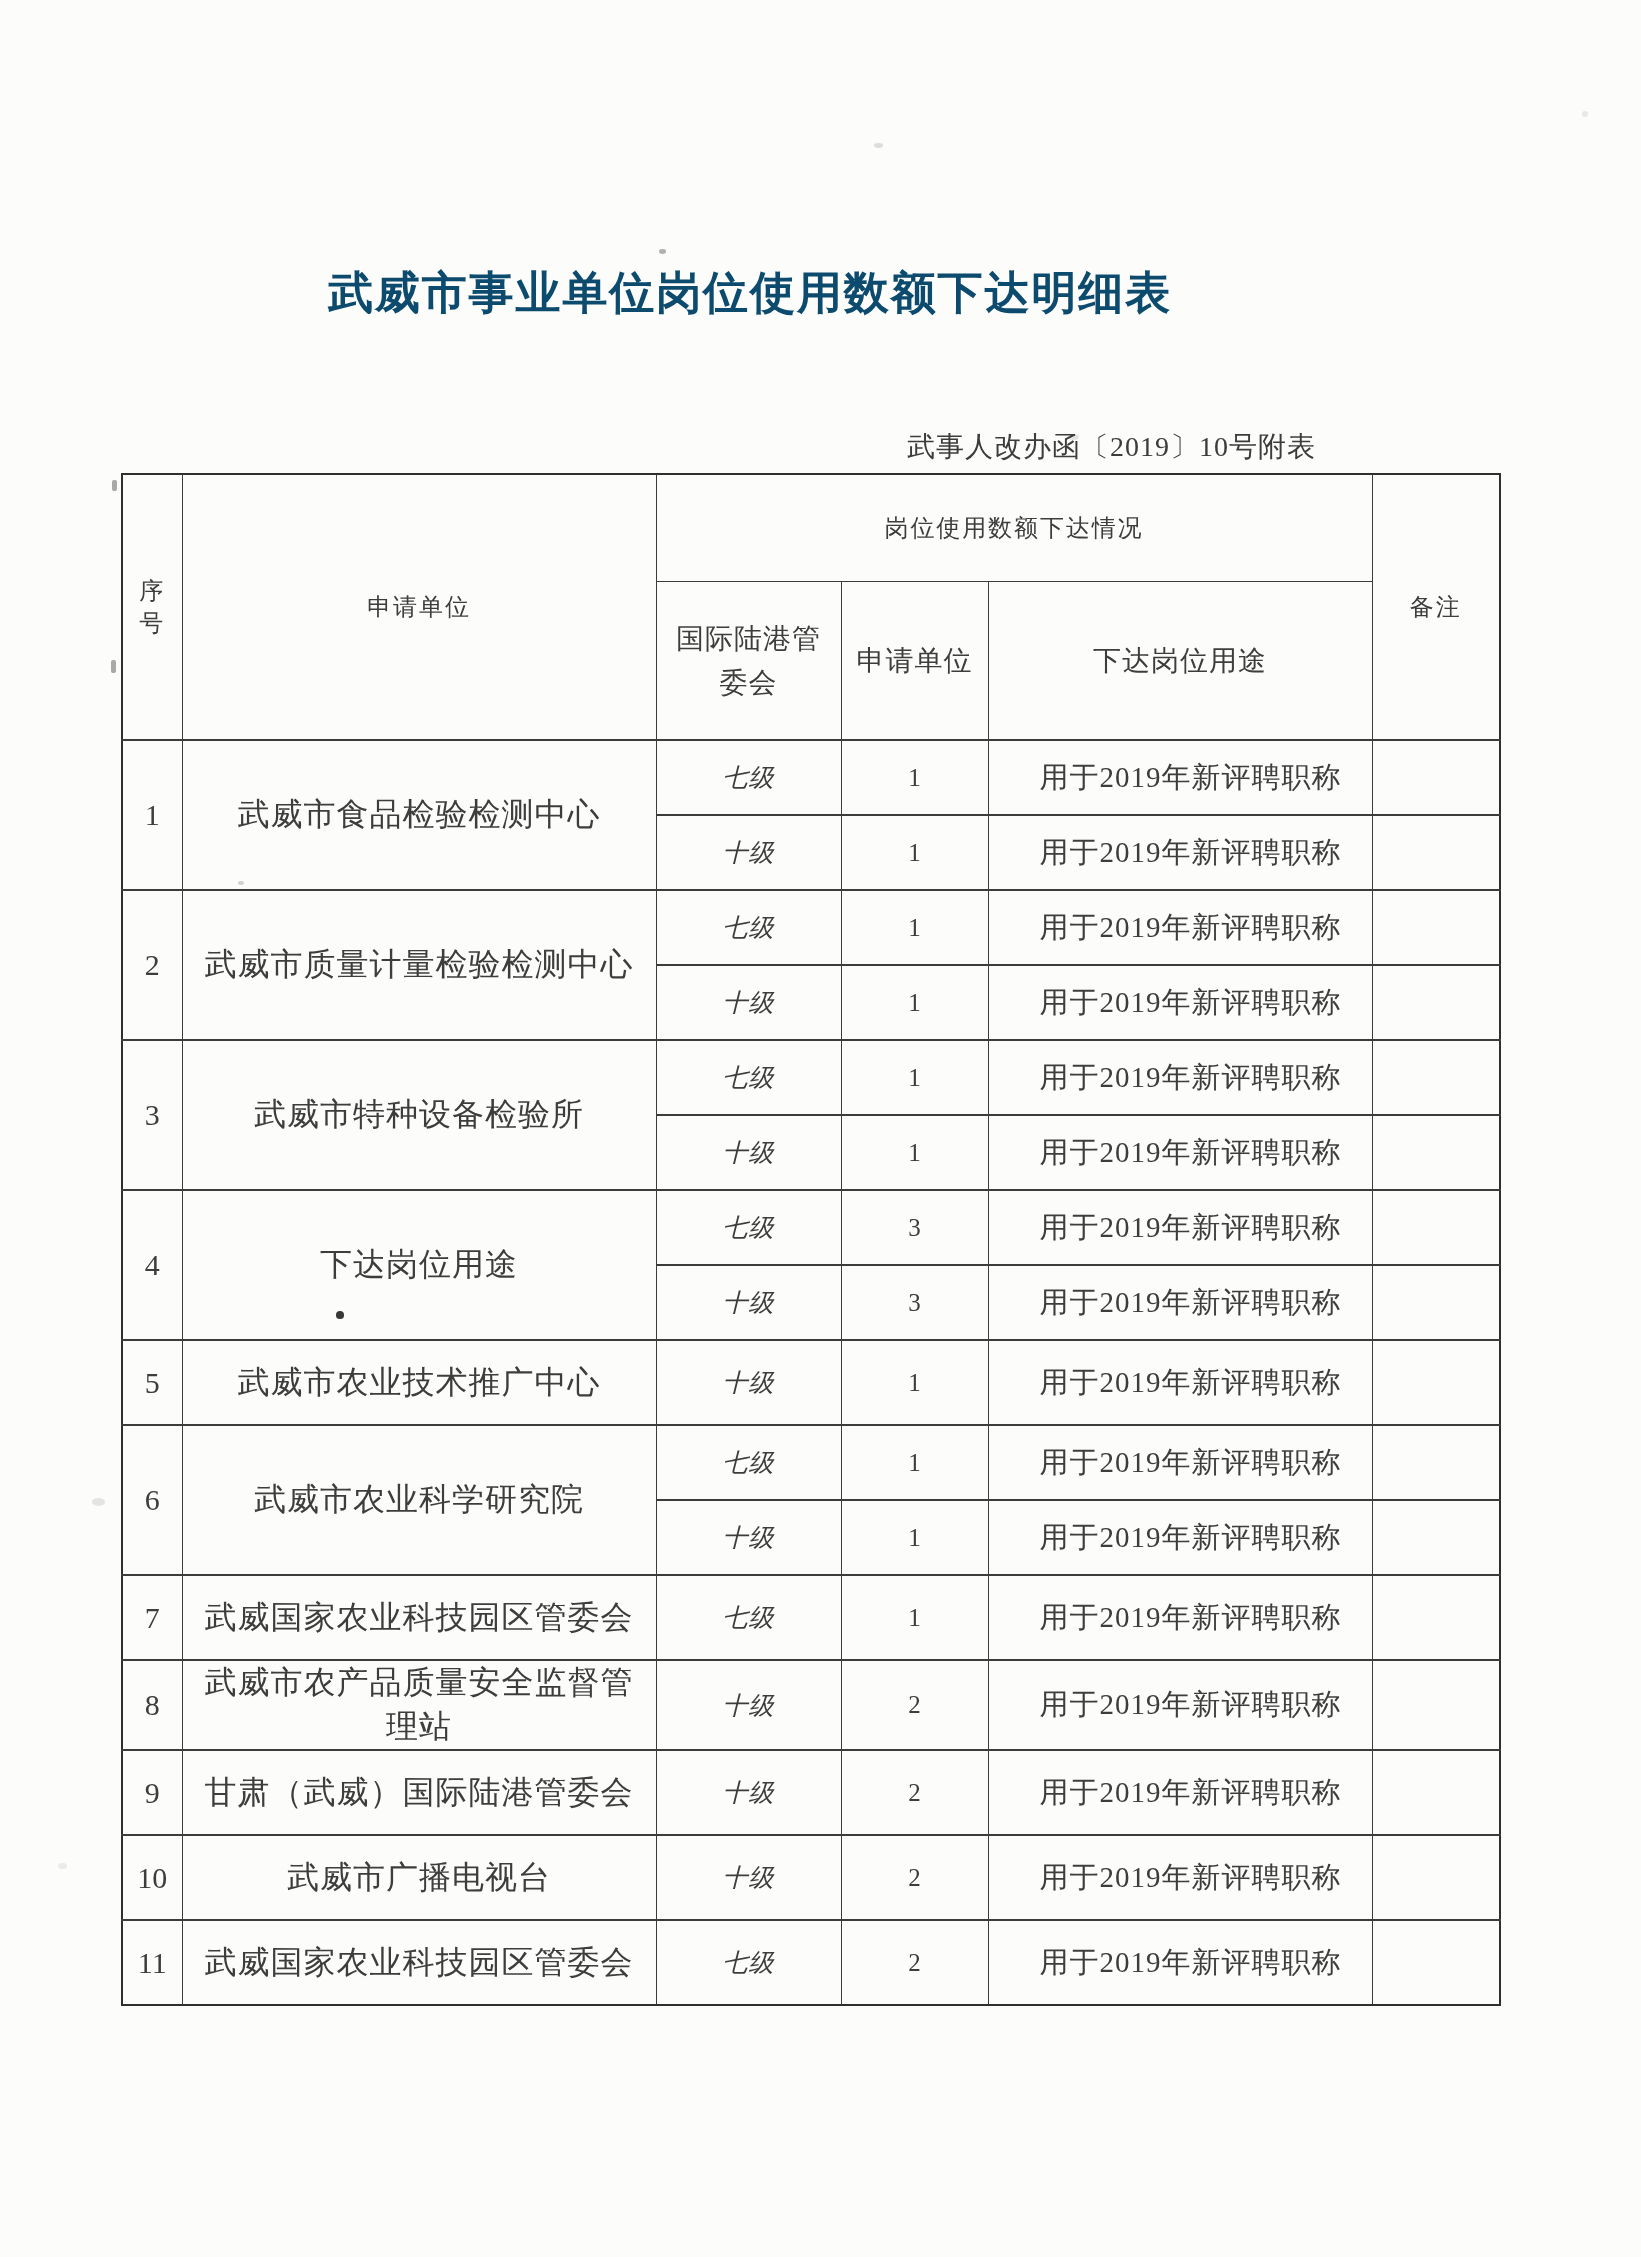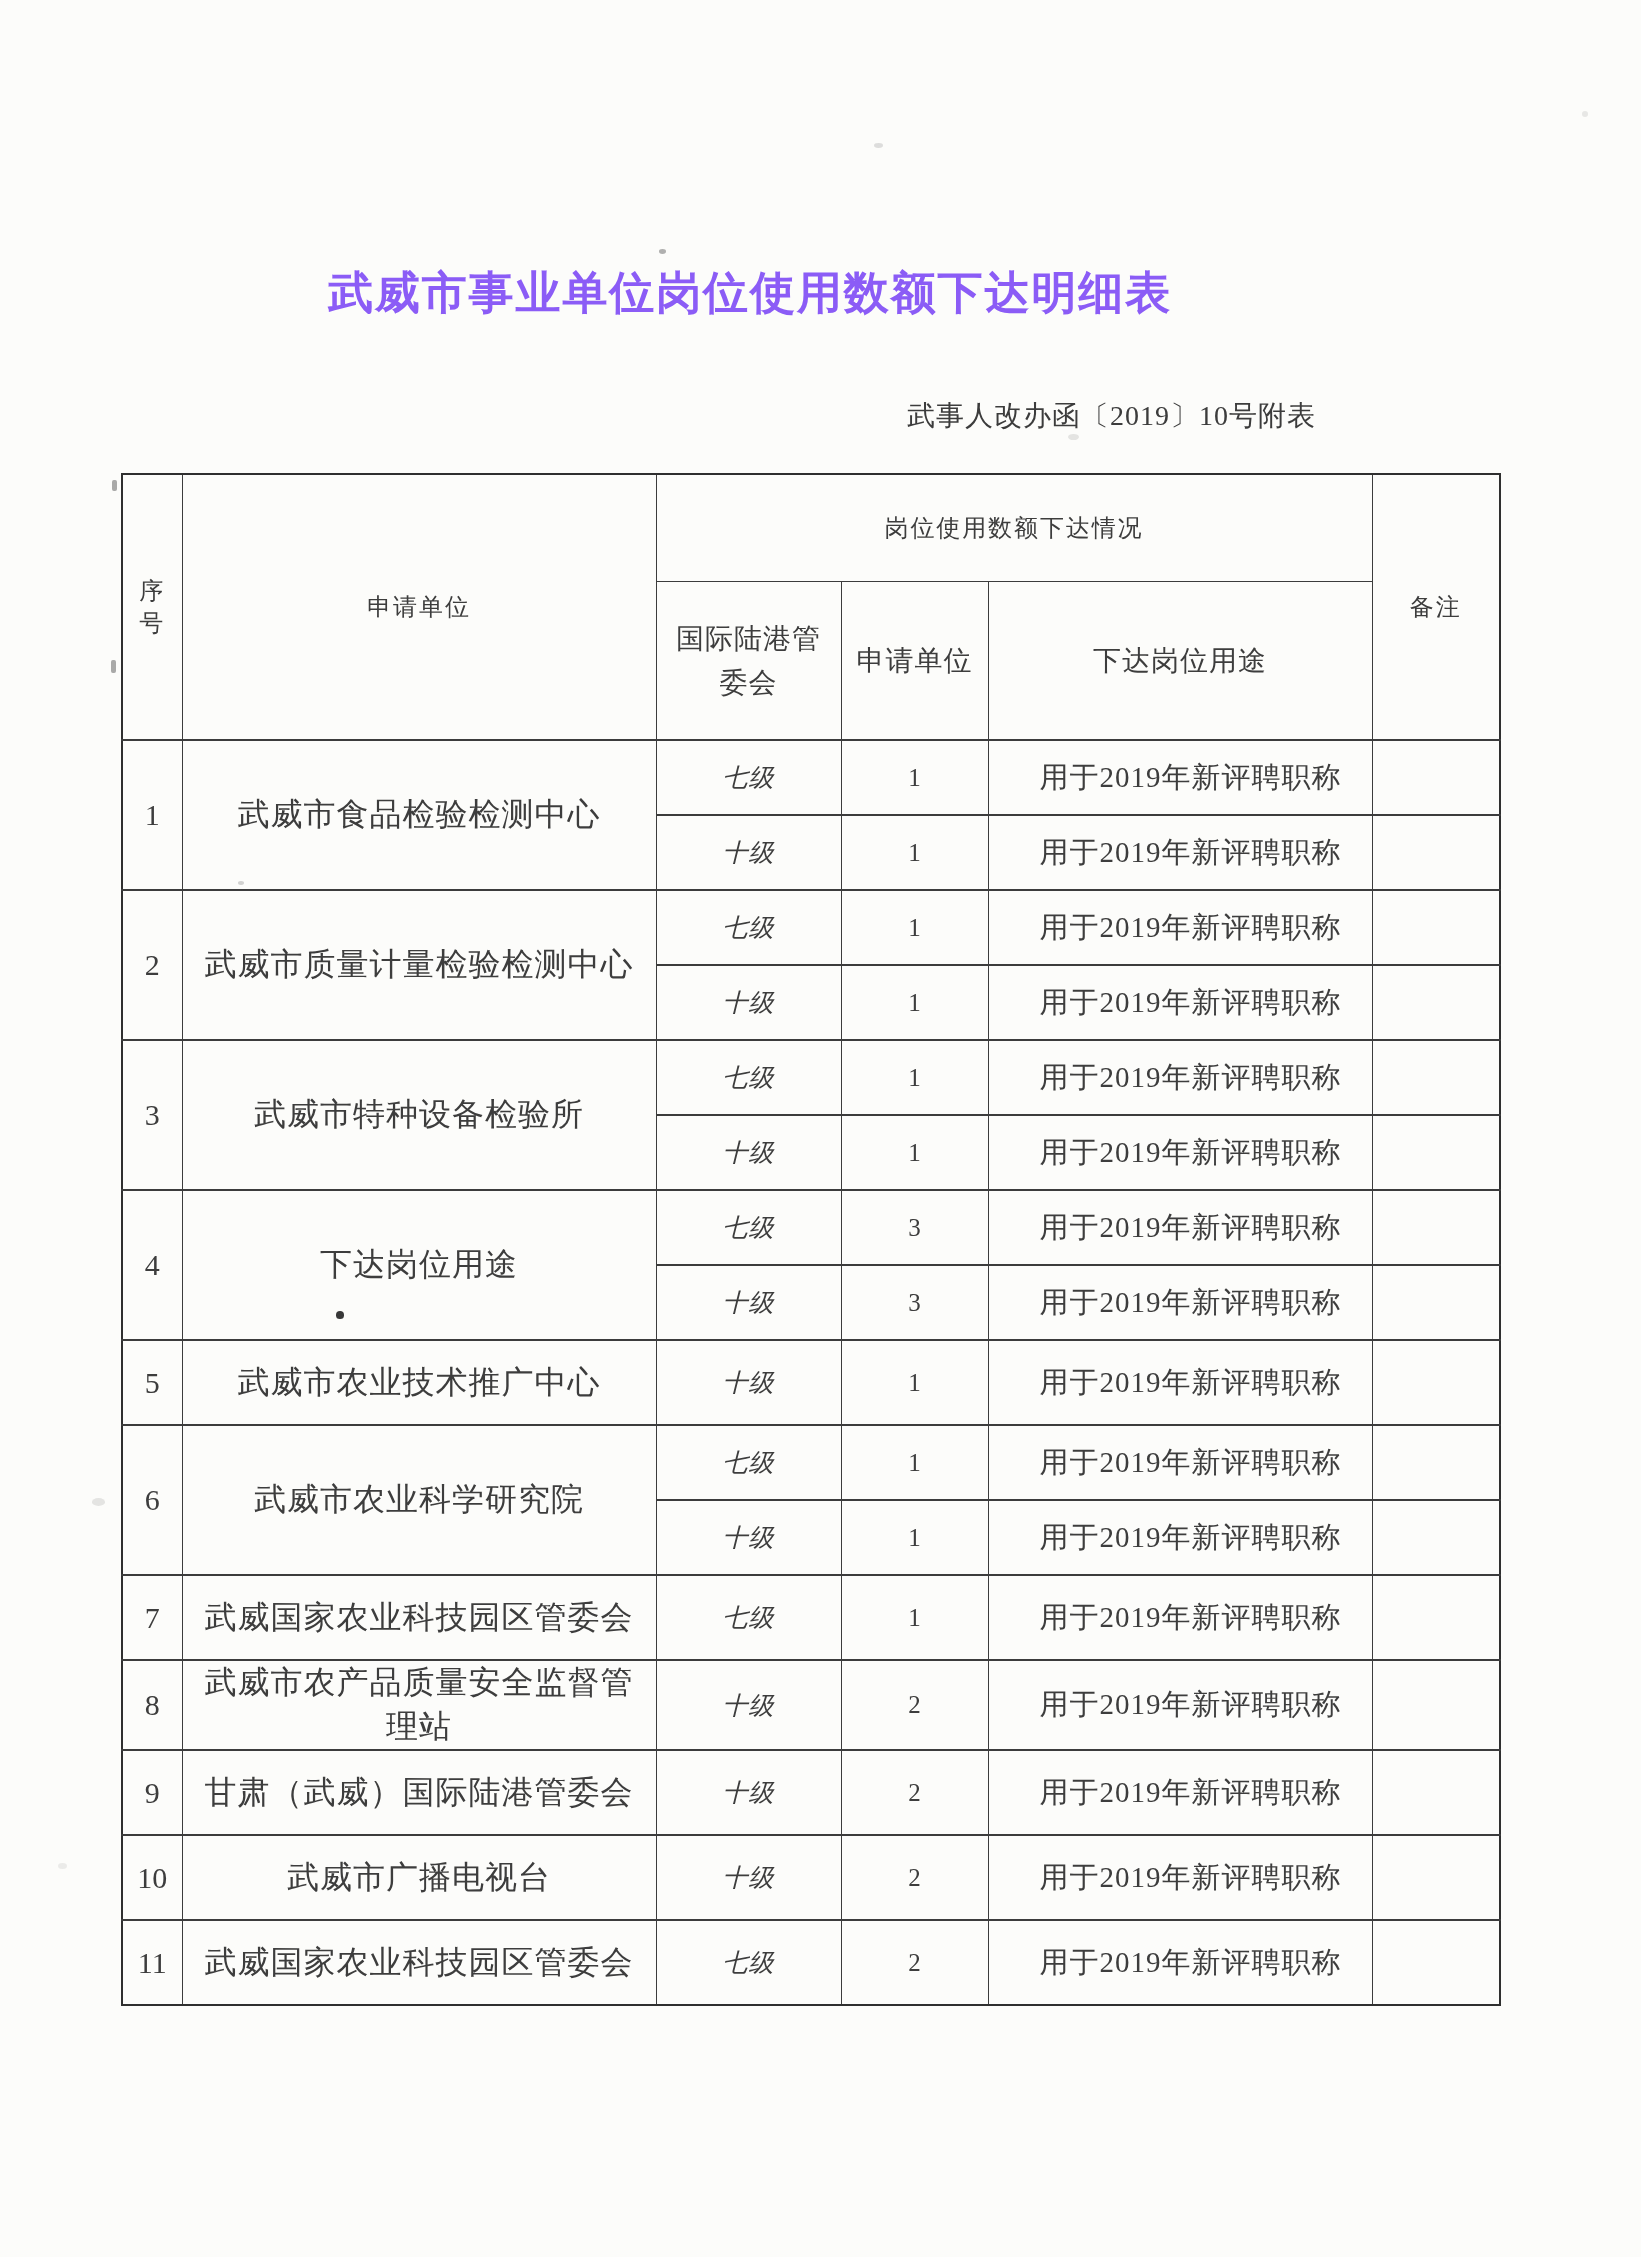--- a/index.html
+++ b/index.html
@@ -16,25 +16,25 @@
     color:#3a3a3a;
   }
   .doc-title{
     position:absolute;
     top:263px;left:0;
     width:1500px;
     text-align:center;
     font-size:45px;
     font-weight:bold;
     letter-spacing:1.9px;
-    color:#8b5cf6;
+    color:#0c4a6e;
   }
   .doc-ref{
     position:absolute;
-    top:397px;left:0;
+    top:428px;left:0;
     width:1316px;
     text-align:right;
     font-size:28px;
     color:#3c3c3c;
     letter-spacing:1px;
   }
   .table-wrap{
     position:absolute;
     left:121px;top:473px;
     width:1379px;

